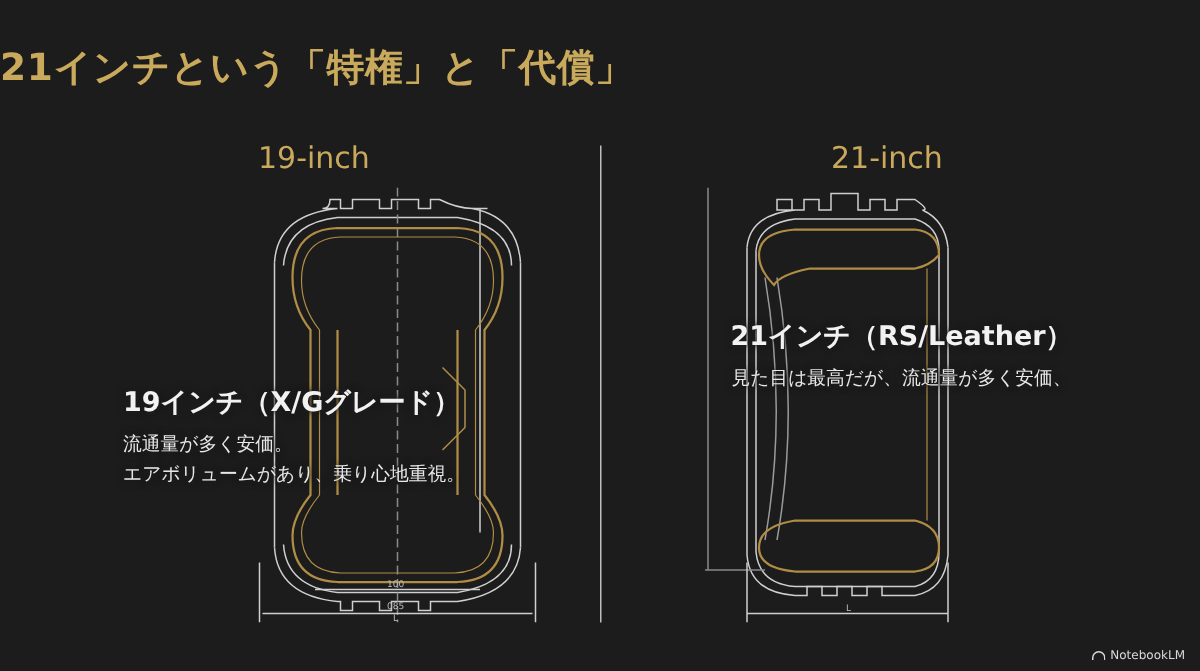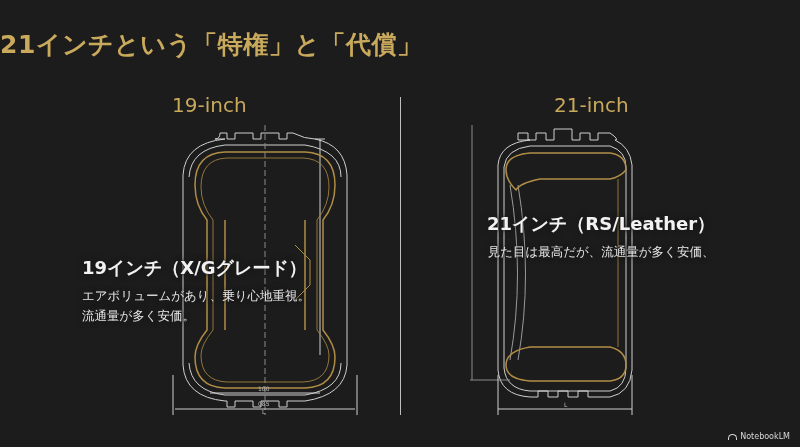--- a/index.html
+++ b/index.html
@@ -113,22 +113,22 @@
       <line x1="148" y1="54" x2="148" y2="222" stroke-width="0.8"></line>
     </g>
     <g fill="#bdbdbd" font-size="6" font-family="DejaVu Sans, sans-serif">
       <text x="94" y="282">L</text>
     </g>
   </svg>
 </div>
 
 <div class="panel" style="left:82px; top:212px;margin-top:44px;">
   <div class="heading">19インチ（X/Gグレード）</div>
+  <div class="line">流通量が多く安価。</div>
   <div class="line">エアボリュームがあり、乗り心地重視。</div>
-  <div class="line">流通量が多く安価。</div>
 </div>
 
 <div class="panel" style="left:487px; top:212px;text-align:center;">
   <div class="heading">21インチ（RS/Leather）</div>
   <div class="line">見た目は最高だが、流通量が多く安価、</div>
 </div>
 
 <div class="brand">
   <span class="brand-icon"></span>
   <span>NotebookLM</span>

